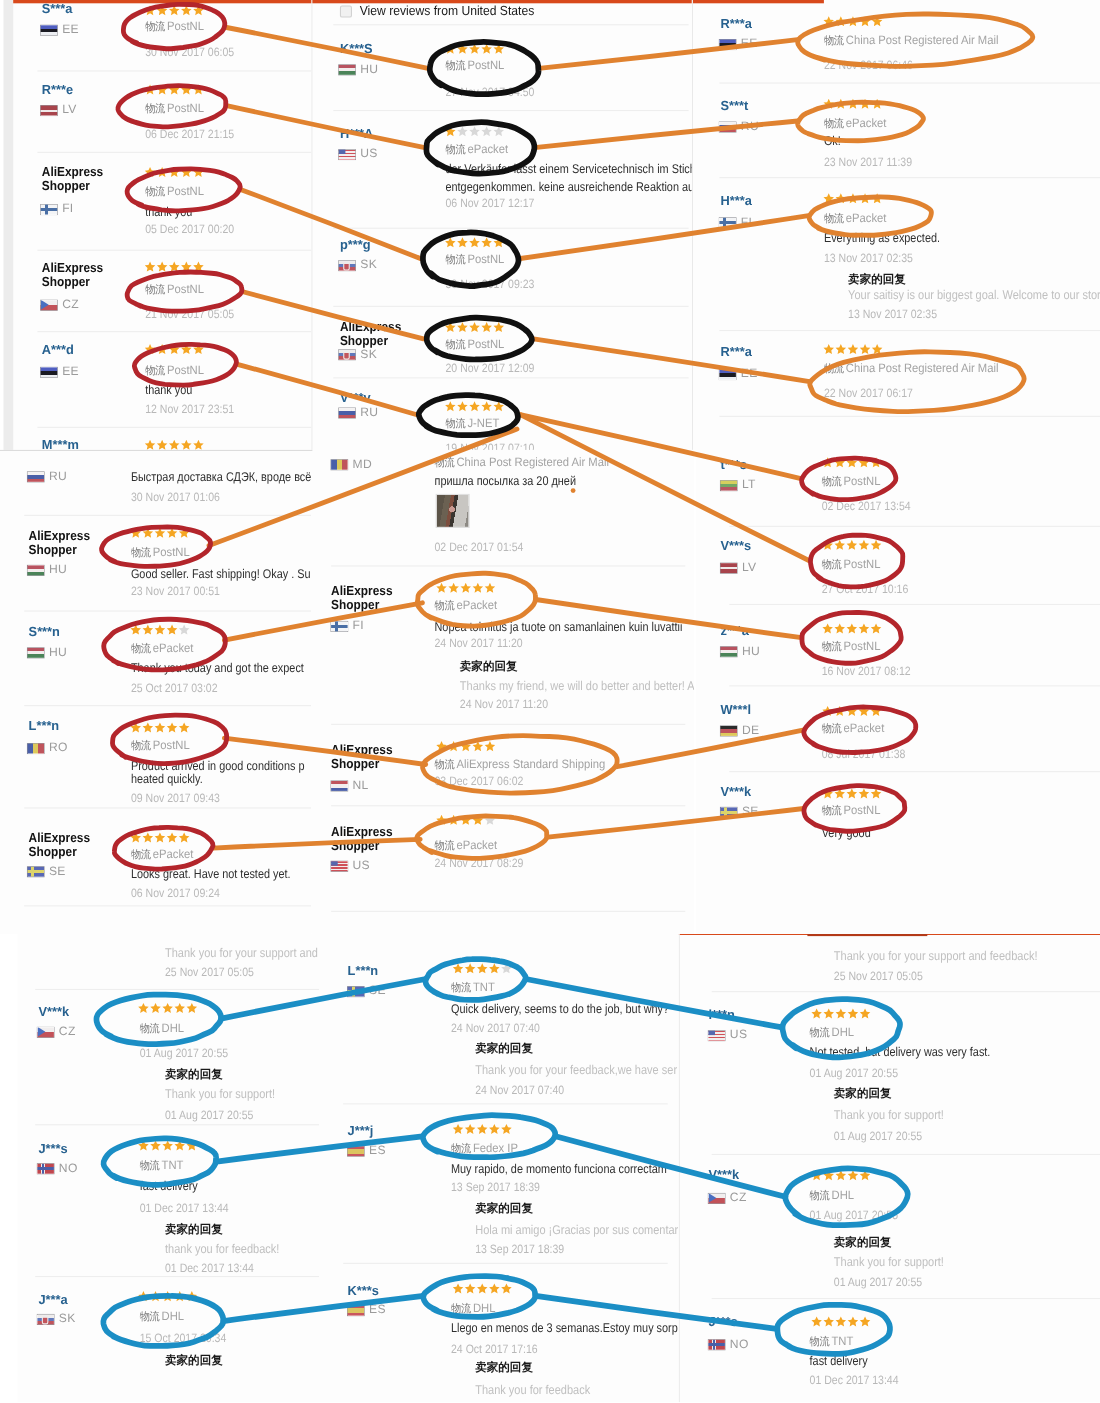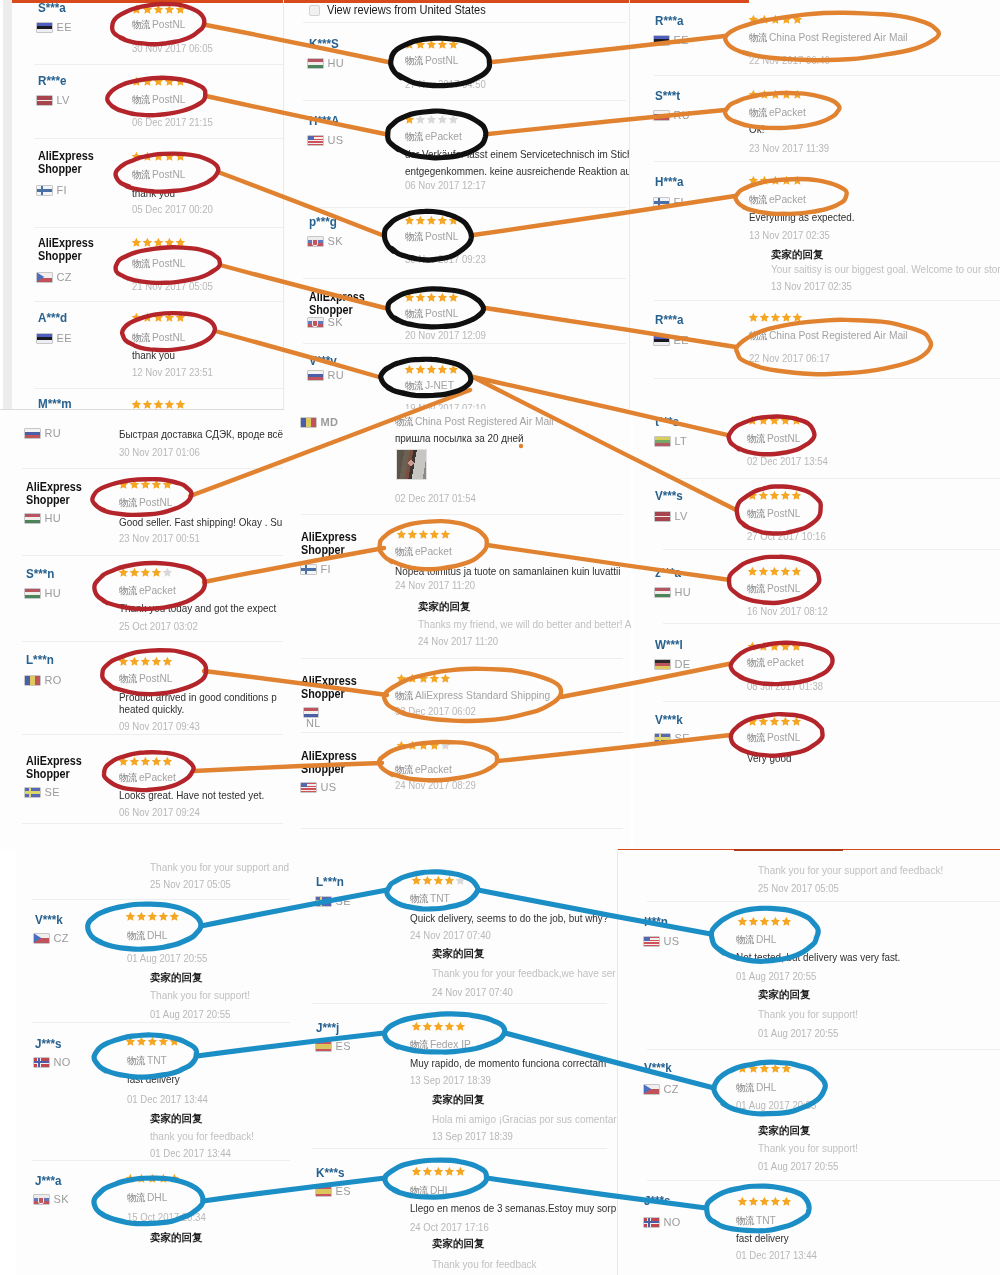--- a/index.html
+++ b/index.html
@@ -542,21 +542,21 @@
         <svg class="star" viewBox="0 0 24 24">
           <path d="M12 1.6 L15.2 8.6 L22.6 9.4 L17.1 14.5 L18.6 21.9 L12 18.1 L5.4 21.9 L6.9 14.5 L1.4 9.4 L8.8 8.6 Z" fill="#f5a623"></path>
         </svg>
       </div>
       <div class="logi" style="left: 119px; top: 362px;"><span class="cn">物流</span><span>ePacket</span></div>
       <div class="body" style="left: 119px; top: 380px;">Looks great. Have not tested yet.</div>
       <div class="date" style="left: 119px; top: 397px;">06 Nov 2017 09:24</div>
       <div class="sep" style="left: 22px; top: 414px; width: 261px;"></div>
     </div>
     <div class="panel" style="left: 283px; top: 409px; width: 348px; height: 440px;">
-      <div class="flagrow" style="left: 18px; top: 7px; font-weight: bold;">
+      <div class="flagrow" style="left: 18px; top: 7px;">
         <span class="flag" style="background-image: linear-gradient(90deg, rgb(74, 95, 168) 0px, rgb(74, 95, 168) 33%, rgb(221, 201, 92) 33%, rgb(221, 201, 92) 66%, rgb(191, 84, 92) 66%, rgb(191, 84, 92) 100%);"></span>
         <span class="cc">MD</span>
       </div>
       <div class="logi" style="left: 112px; top: 6px;"><span class="cn">物流</span><span>China Post Registered Air Mail</span></div>
       <div class="body" style="left: 112px; top: 23px;">пришла посылка за 20 дней</div>
       <div class="thumb" style="left: 113px; top: 40px; background: radial-gradient(circle at 48% 45%, rgb(201, 154, 146) 0px, rgb(201, 154, 146) 12%, transparent 13%), linear-gradient(100deg, rgb(92, 84, 72) 0px, rgb(92, 84, 72) 22%, rgb(107, 97, 82) 22%, rgb(107, 97, 82) 38%, rgb(125, 78, 62) 38%, rgb(125, 78, 62) 48%, rgb(58, 53, 48) 48%, rgb(58, 53, 48) 58%, rgb(200, 198, 194) 58%, rgb(200, 198, 194) 90%, rgb(141, 138, 132) 90%, rgb(141, 138, 132) 100%);"></div>
       <div class="date" style="left: 112px; top: 83px;">02 Dec 2017 01:54</div>
       <div class="sep" style="left: 18px; top: 105px; width: 322px;"></div>
       <div class="user shopper" style="left: 18px; top: 122px;">AliExpress Shopper</div>
       <div class="flagrow" style="left: 18px; top: 154px;">
@@ -581,21 +581,21 @@
         </svg>
       </div>
       <div class="logi" style="left: 112px; top: 136px;"><span class="cn">物流</span><span>ePacket</span></div>
       <div class="body" style="left: 112px; top: 156px;">Nopea toimitus ja tuote on samanlainen kuin luvattii</div>
       <div class="date" style="left: 112px; top: 170px;">24 Nov 2017 11:20</div>
       <div class="replyhdr" style="left: 135px; top: 192px;">卖家的回复</div>
       <div class="replytxt" style="left: 135px; top: 209px;">Thanks my friend, we will do better and better! A</div>
       <div class="date" style="left: 135px; top: 226px;">24 Nov 2017 11:20</div>
       <div class="sep" style="left: 18px; top: 249px; width: 322px;"></div>
       <div class="user shopper" style="left: 18px; top: 266px;">AliExpress Shopper</div>
-      <div class="flagrow" style="left: 18px; top: 299px; flex-direction: column;">
+      <div class="flagrow" style="left: 18px; top: 299px;">
         <span class="flag" style="background-image: linear-gradient(rgb(191, 84, 92) 0px, rgb(191, 84, 92) 34%, rgb(242, 238, 238) 34%, rgb(242, 238, 238) 67%, rgb(74, 95, 168) 67%, rgb(74, 95, 168) 100%);"></span>
         <span class="cc">NL</span>
       </div>
       <div class="stars" style="left: 114px; top: 265px;">
         <svg class="star" viewBox="0 0 24 24">
           <path d="M12 1.6 L15.2 8.6 L22.6 9.4 L17.1 14.5 L18.6 21.9 L12 18.1 L5.4 21.9 L6.9 14.5 L1.4 9.4 L8.8 8.6 Z" fill="#f5a623"></path>
         </svg>
         <svg class="star" viewBox="0 0 24 24">
           <path d="M12 1.6 L15.2 8.6 L22.6 9.4 L17.1 14.5 L18.6 21.9 L12 18.1 L5.4 21.9 L6.9 14.5 L1.4 9.4 L8.8 8.6 Z" fill="#f5a623"></path>
         </svg>

